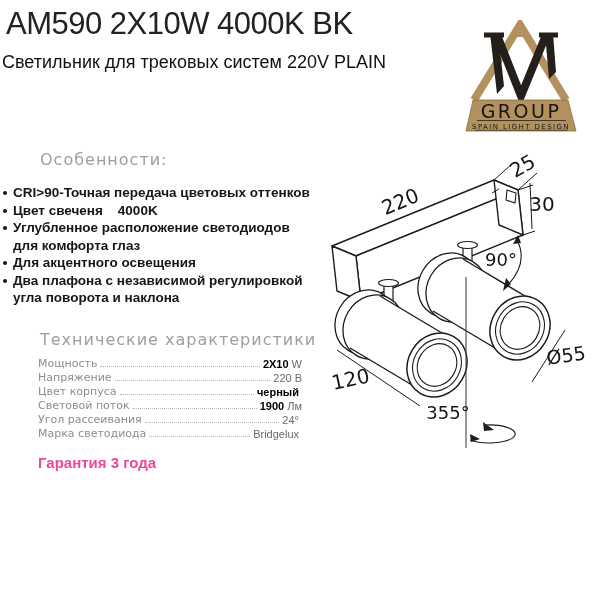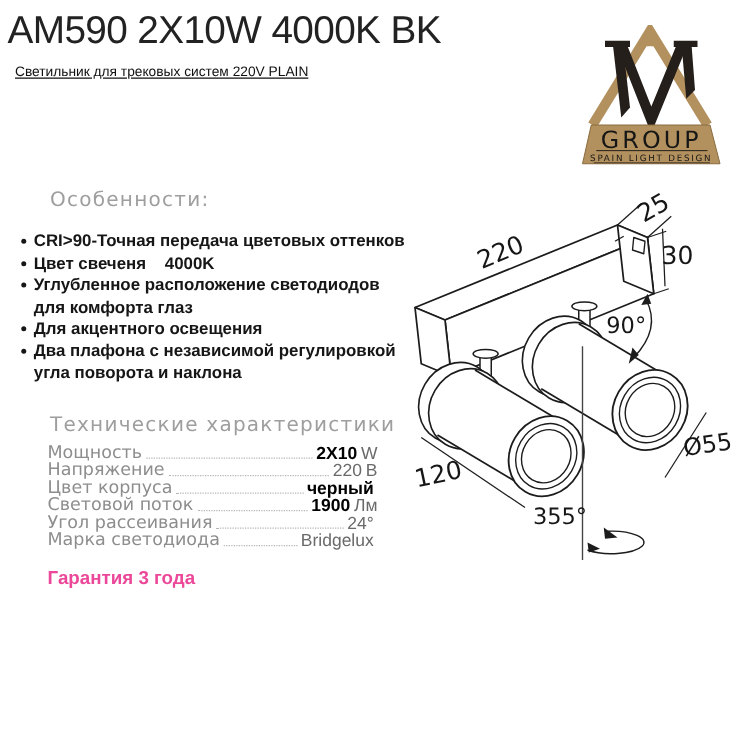--- a/index.html
+++ b/index.html
@@ -1,31 +1,31 @@
 <!DOCTYPE html>
 <html><head>
 <meta charset="utf-8">
 <style>
   html,body{margin:0;padding:0;background:#fff;}
   #page{position:relative;width:600px;height:596px;background:#ffffff;overflow:hidden;
         font-family:"Liberation Sans",sans-serif;color:#1a1a1a;}
   .title{position:absolute;left:6px;top:6px;font-size:31px;font-weight:400;
          letter-spacing:-0.5px;color:#222;}
-  .subtitle{position:absolute;left:12px;top:52px;font-size:11px;color:#111;text-decoration:underline;}
+  .subtitle{position:absolute;left:2px;top:52px;font-size:18px;color:#111;}
   .gray-heading{position:absolute;font-family:"DejaVu Sans",sans-serif;font-size:16px;
          color:#9e9e9e;letter-spacing:1px;font-weight:400;}
   .feat-heading{left:40px;top:150px;}
   .spec-heading{left:40px;top:330px;}
-  .features{position:absolute;left:16px;top:184px;width:315px;list-style:none;margin:0;padding:0;}
+  .features{position:absolute;left:2px;top:184px;width:315px;list-style:none;margin:0;padding:0;}
   .features li{position:relative;padding-left:11px;font-size:13.5px;font-weight:700;
          line-height:17.5px;white-space:pre-wrap;color:#161616;}
   .features li.b::before{content:"";position:absolute;left:1px;top:7px;width:4px;height:4px;
          border-radius:50%;background:#161616;}
   .spec-table{position:absolute;left:38px;top:356px;width:264px;}
-  .spec-row{display:flex;align-items:flex-end;height:14px;font-size:14px;}
+  .spec-row{display:flex;align-items:flex-end;height:14px;font-size:11px;}
   .spec-label{font-family:"DejaVu Sans",sans-serif;color:#8d8d8d;white-space:nowrap;}
   .leader{flex:1;border-bottom:1.5px dotted #b5b5b5;margin:0 3px 3px 3px;min-width:8px;}
   .spec-value{color:#6a6a6a;white-space:nowrap;}
   .spec-value.vb{color:#000;font-weight:700;}
   .spec-unit{color:#6a6a6a;margin-left:3px;}
   .warranty{position:absolute;left:38px;top:454px;font-size:15px;font-weight:700;color:#ec4899;}
   .logo{position:absolute;left:448px;top:20px;width:140px;height:115px;}
   .drawing{position:absolute;left:320px;top:150px;width:280px;height:320px;}
   svg text{font-family:"DejaVu Sans",sans-serif;fill:#161616;}
 </style>

